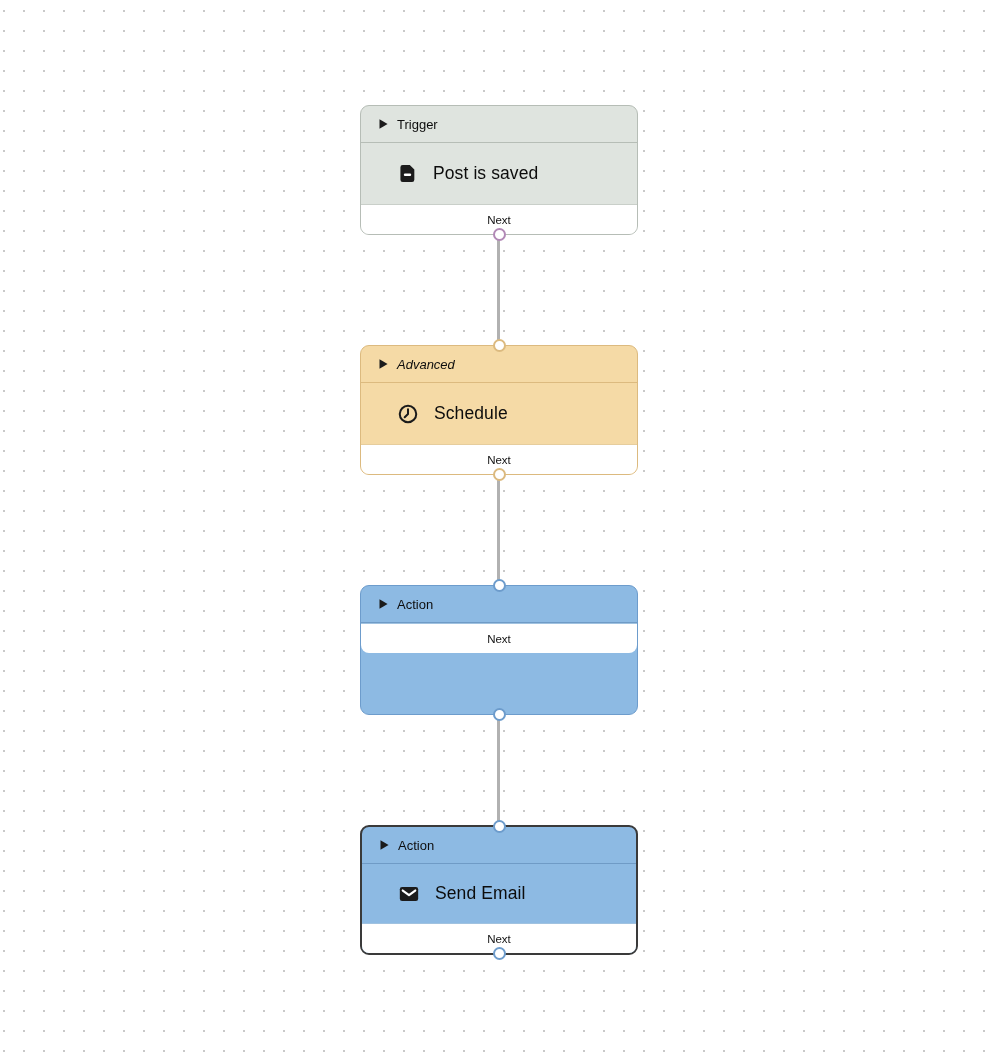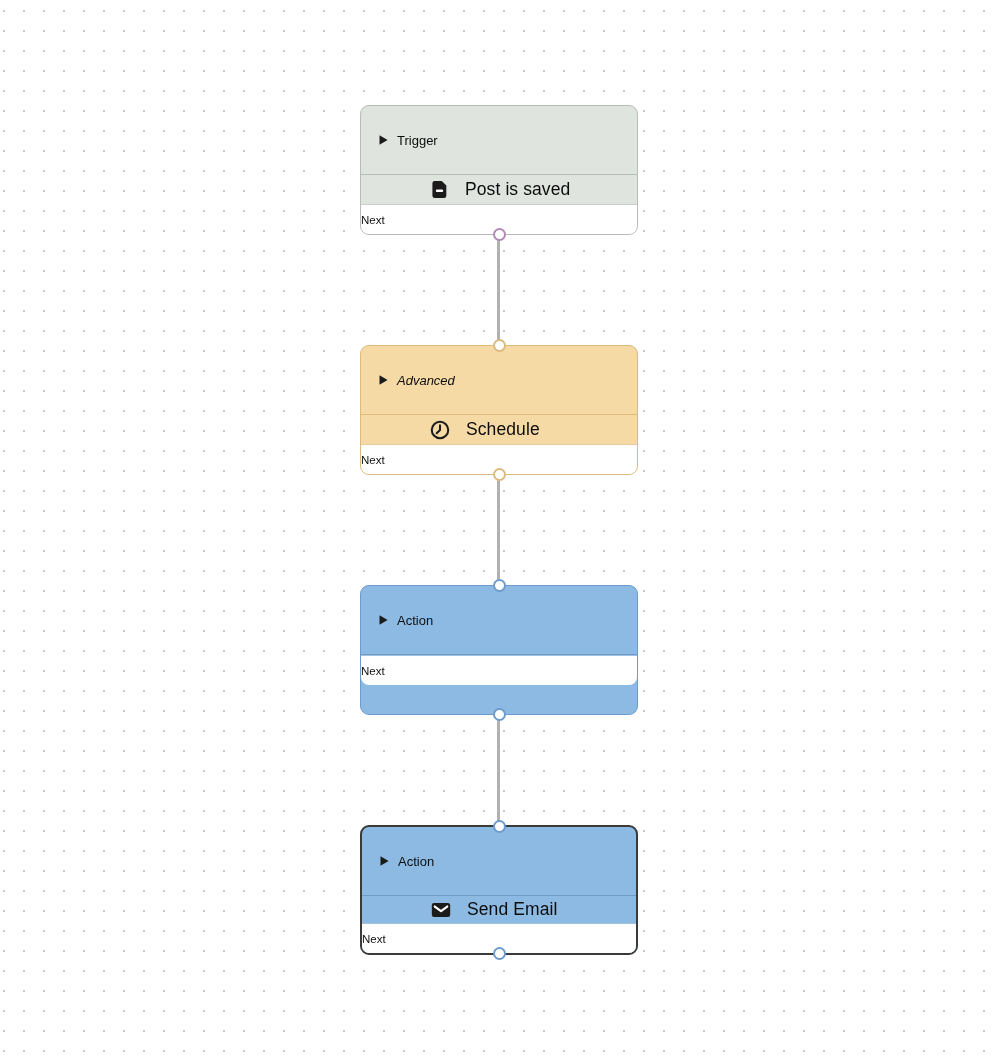--- a/index.html
+++ b/index.html
@@ -45,51 +45,51 @@
   .node-1 { top: 105px; }
   .node-2 { top: 345px; }
   .node-3 { top: 585px; }
   .node-4 { top: 825px; }
 
   .node-header {
     height: 36px;
     flex: 0 0 36px;
     display: flex;
     align-items: center;
-    padding: 16px 18px;
+    padding: 0 18px;
     gap: 9px;
     border-bottom: 1px solid;
     border-radius: 8px 8px 0 0;
     font-size: 13px;
     color: #0e0e0e;
     cursor: pointer;
   }
   .node-body {
     flex: 1 1 auto;
     display: flex;
     align-items: center;
-    padding: 0 20px;
+    padding: 0 36px;
     gap: 15px;
-    margin-left: 48px;
   }
   .node-title {
     font-size: 17.5px;
     font-weight: 500;
     color: #0c0c0c;
     letter-spacing: .1px;
     white-space: nowrap;
   }
   .node-footer {
     flex: 0 0 29px;
     height: 29px;
     background: #ffffff;
     border-top: 1px solid;
     border-radius: 0 0 8px 8px;
     display: flex;
     align-items: center;
+    justify-content: center;
     font-size: 11.5px;
     color: #111;
   }
   .body-icon { display: flex; align-items: center; }
   .caret-icon { display: flex; align-items: center; }
 
   
   .handle {
     position: absolute;
     left: calc(50% - 6.5px);

